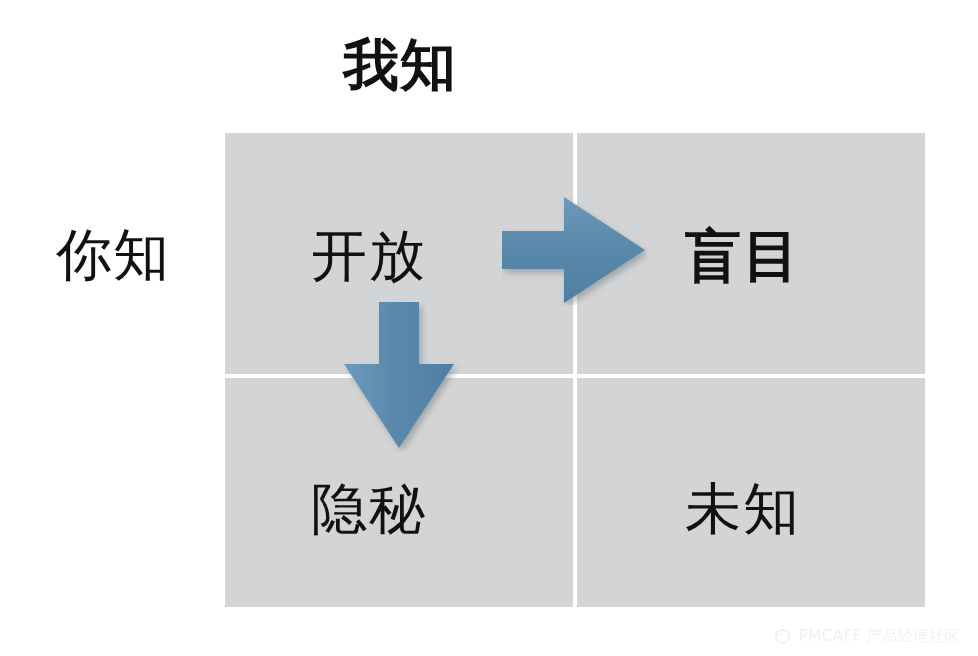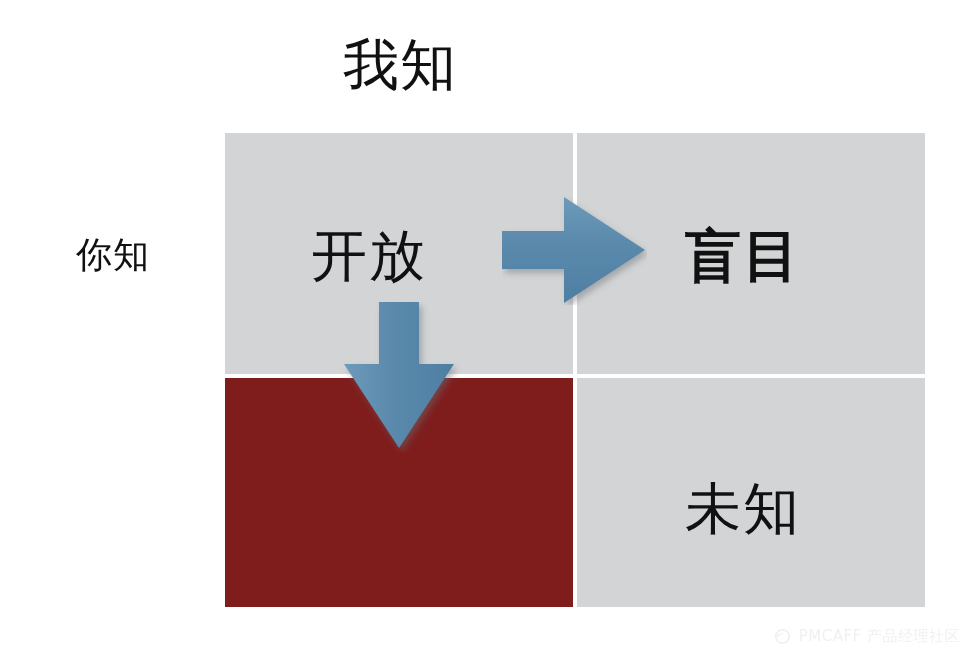--- a/index.html
+++ b/index.html
@@ -25,33 +25,33 @@
     background: #ffffff;
   }
 
   
   .col-header {
     position: absolute;
     top: 28px;
     height: 74px;
     line-height: 74px;
     font-size: 56px;
-    font-weight: 400;
+    font-weight: 700;
     color: #111111;
     text-align: center;
     white-space: nowrap;
     letter-spacing: 1px;
   }
   #col-header-0 { left: 290px; width: 220px; }
   #col-header-1 { left: 637px; width: 240px; }
 
   
   .row-header {
     position: absolute;
-    font-size: 36px;
+    font-size: 56px;
     font-weight: 400;
     color: #111111;
     text-align: center;
     white-space: nowrap;
     letter-spacing: 1px;
     height: 74px;
     line-height: 74px;
   }
   #row-header-0 { left: 20px; width: 186px; top: 218px; }
   #row-header-1 { left: 10px; width: 206px; top: 468px; }
@@ -165,20 +165,23 @@
   <div id="matrix">
 
     <div class="cell cell-0">
       <div class="cell-label">开放</div>
     </div>
 
     <div class="cell cell-1">
       <div class="cell-label">盲目</div>
     </div>
 
+    <div class="cell cell-2">
+      <div class="cell-label">隐秘</div>
+    </div>
 
     <div class="cell cell-3">
       <div class="cell-label">未知</div>
     </div>
 
     <div class="divider-v"></div>
     <div class="divider-h"></div>
   </div>
 
   <svg id="arrow-right" viewBox="0 0 145 110">

